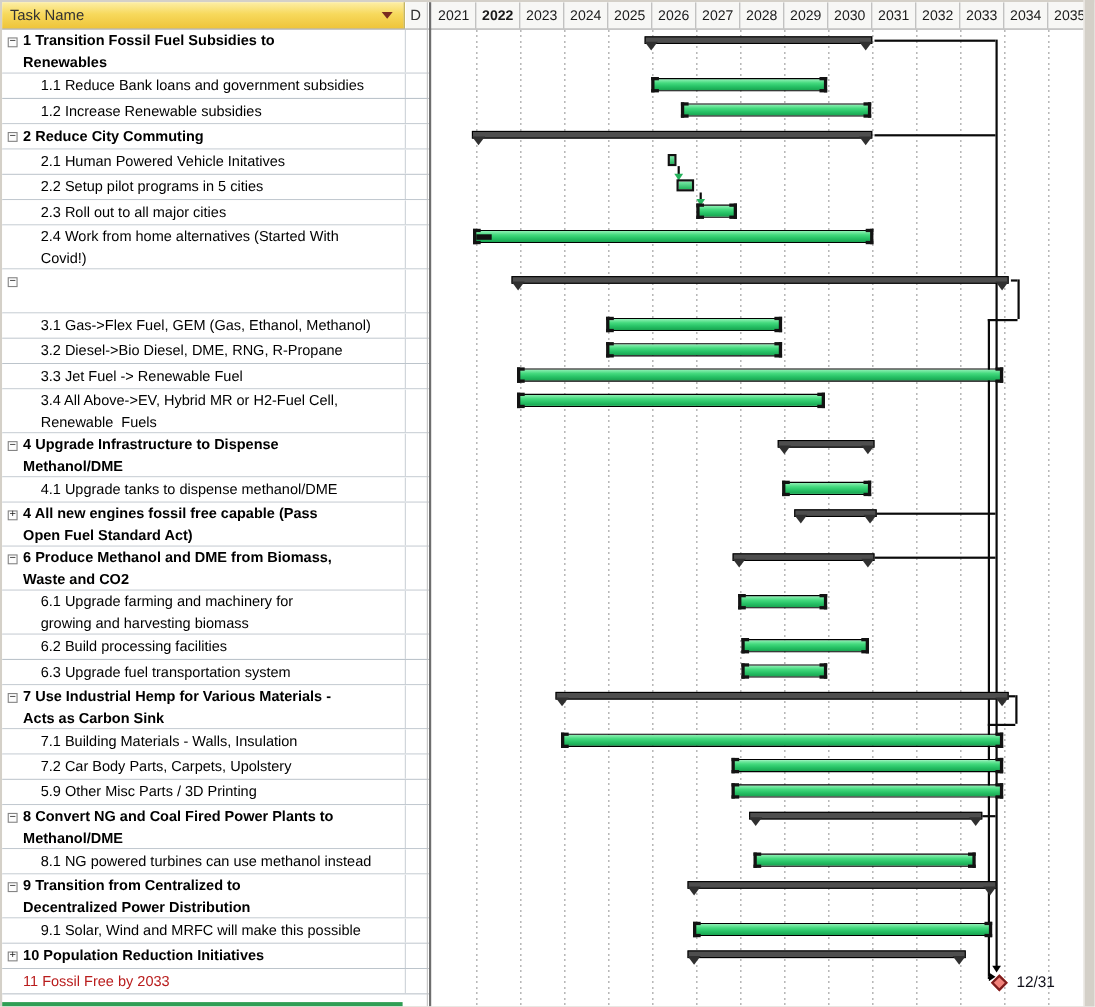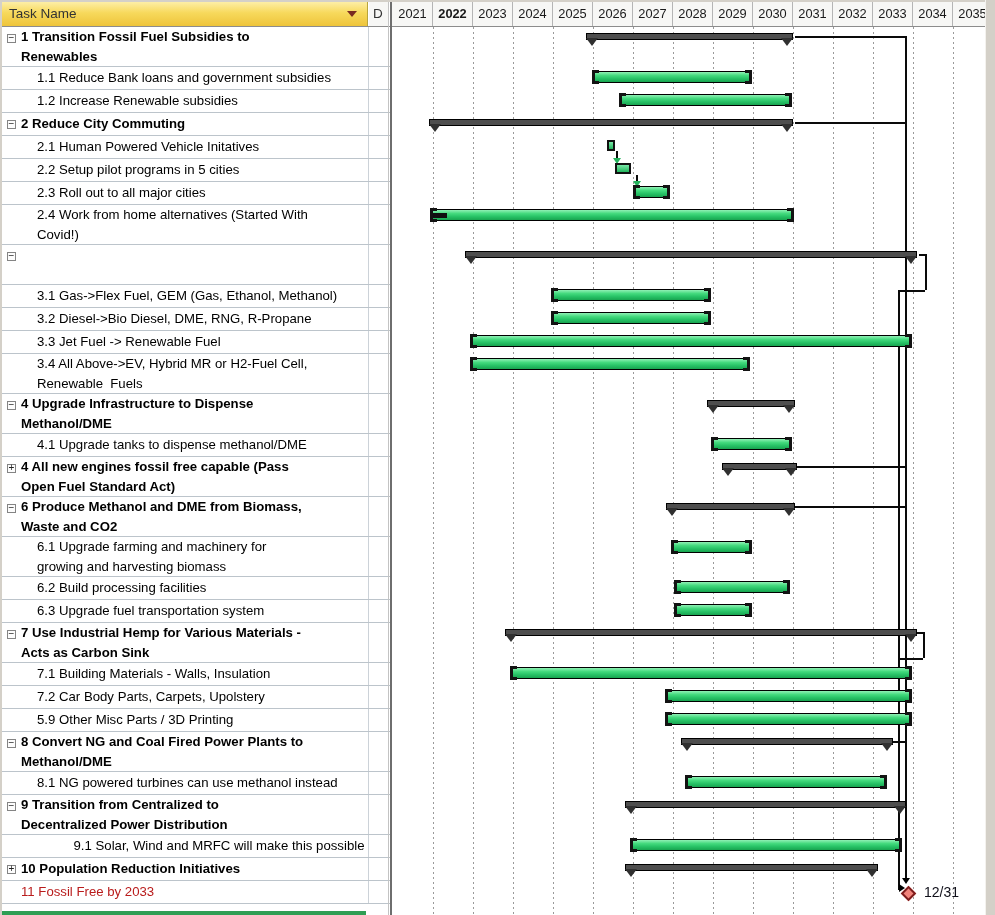--- a/index.html
+++ b/index.html
@@ -210,21 +210,21 @@
       <div class="row" style="top: 772px; height: 23px;">
         <div class="tlabel" style="padding-left: 35px; line-height: 22px;">8.1 NG powered turbines can use methanol instead</div>
         <div class="cell-div"></div>
       </div>
       <div class="row" style="top: 795px; height: 40px;">
         <div class="expand-box" style="top: 7px;">−</div>
         <div class="tlabel" style="padding-left: 19px; line-height: 20px; font-weight: bold;">9 Transition from Centralized to
 Decentralized Power Distribution</div>
         <div class="cell-div"></div>
       </div>
-      <div class="row" style="top: 835px; height: 23px; text-align: center;">
+      <div class="row" style="top: 835px; height: 23px;">
         <div class="tlabel" style="padding-left: 35px; line-height: 22px;">9.1 Solar, Wind and MRFC will make this possible</div>
         <div class="cell-div"></div>
       </div>
       <div class="row" style="top: 858px; height: 23px;">
         <div class="expand-box" style="top: 7px;">+</div>
         <div class="tlabel" style="padding-left: 19px; line-height: 22px; font-weight: bold;">10 Population Reduction Initiatives</div>
         <div class="cell-div"></div>
       </div>
       <div class="row" style="top: 881px; height: 23px;">
         <div class="tlabel" style="padding-left: 19px; line-height: 22px; font-weight: normal; color: #b91c1c;">11 Fossil Free by 2033</div>

